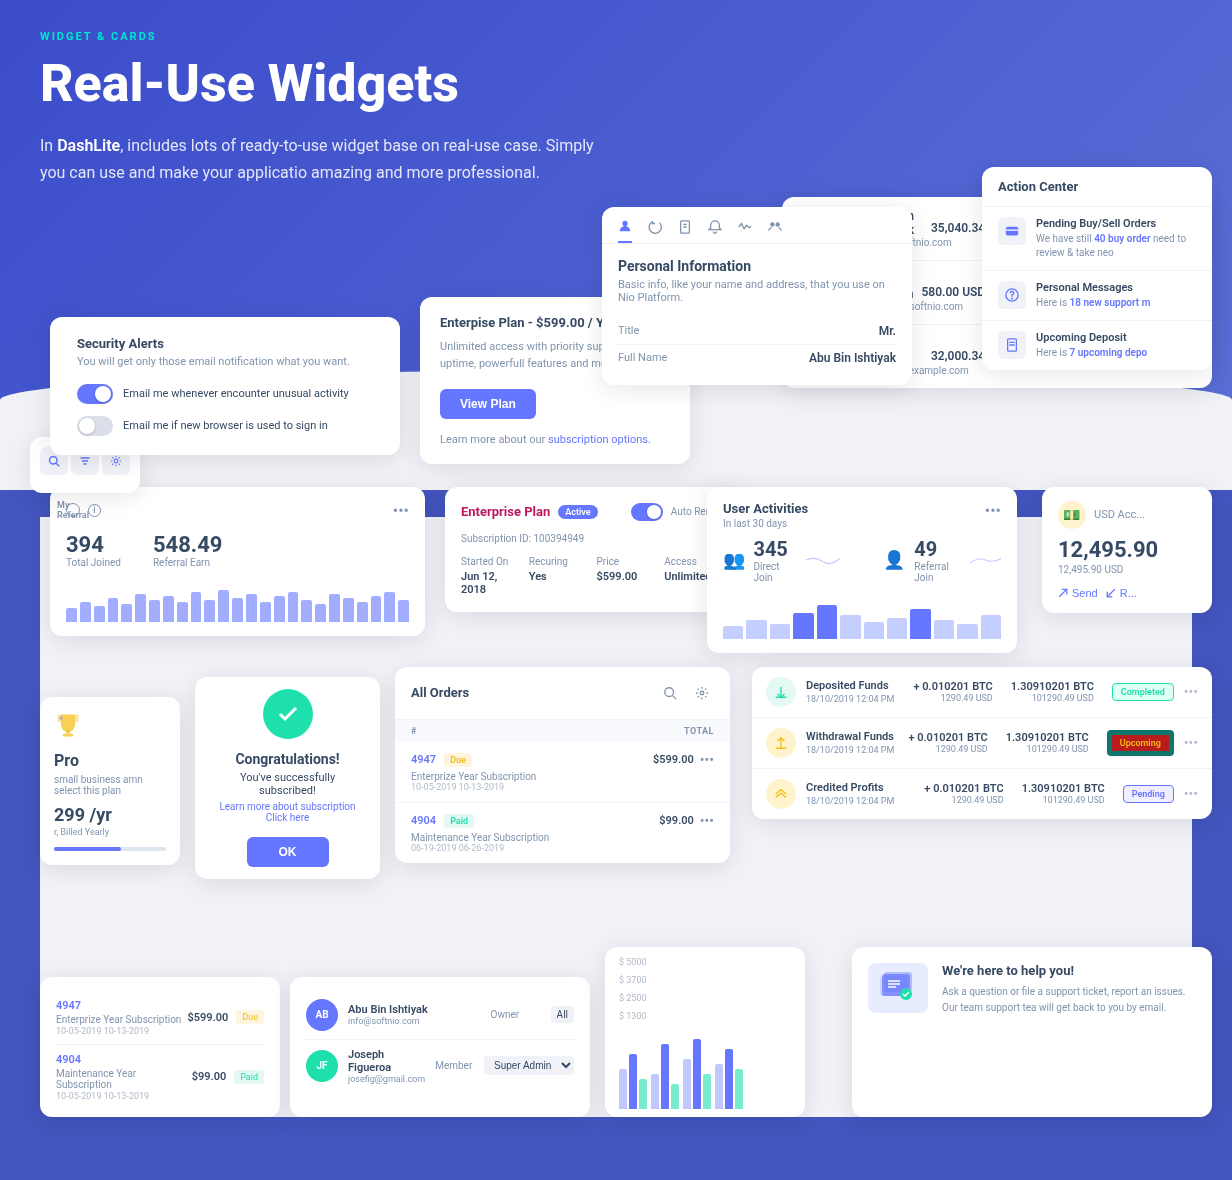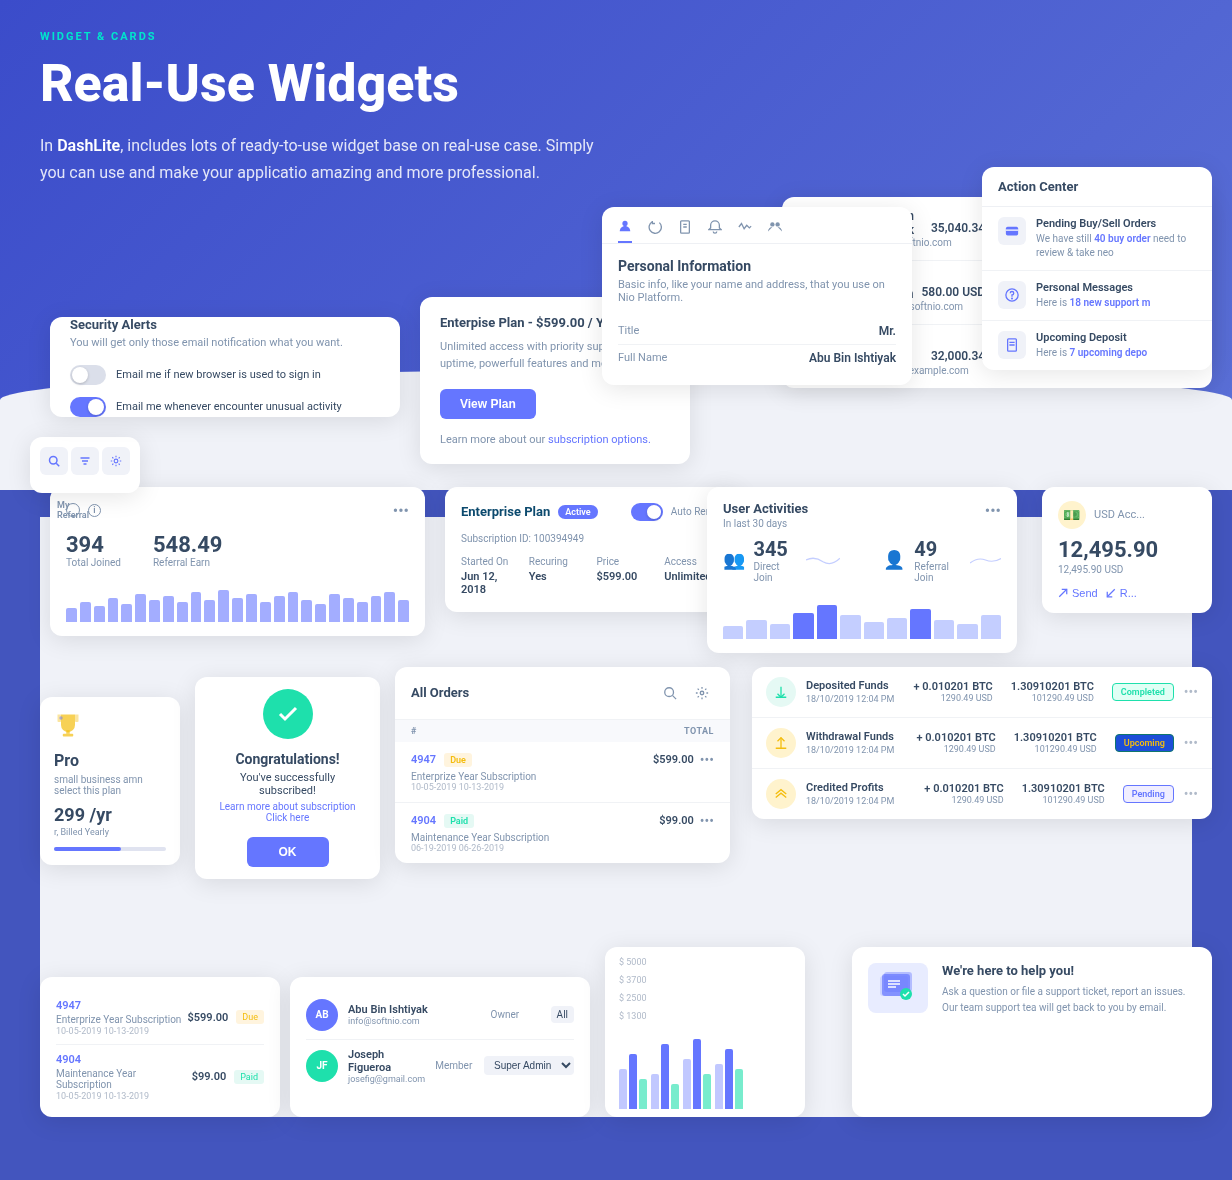--- a/index.html
+++ b/index.html
@@ -122,21 +122,21 @@
     .ac-desc { font-size: 10px; color: #8094ae; line-height: 1.4; }
     .ac-desc span { color: #6576ff; font-weight: 600; }
 
     
     .security-card {
       position: absolute;
       top: 80px;
       left: 0;
       width: 360px;
     }
-    .sec-body { padding: 0 20px; }
+    .sec-body { padding: 19px 20px; margin-left: 7px; }
     .sec-body h4 { font-size: 13px; font-weight: 700; color: #364a63; margin-bottom: 4px; }
     .sec-body p { font-size: 11px; color: #8094ae; margin-bottom: 16px; }
     .toggle-row { display: flex; align-items: center; gap: 10px; margin-bottom: 12px; }
     .toggle-row:last-child { margin-bottom: 0; }
     .toggle { width: 36px; height: 20px; border-radius: 10px; position: relative; flex-shrink: 0; }
     .toggle.on { background: #6576ff; }
     .toggle.off { background: #dbdfea; }
     .toggle-knob { position: absolute; top: 2px; width: 16px; height: 16px; border-radius: 50%; background: #fff; box-shadow: 0 1px 3px rgba(0,0,0,0.2); transition: left 0.2s; }
     .toggle.on .toggle-knob { left: 18px; }
     .toggle.off .toggle-knob { left: 2px; }
@@ -257,21 +257,21 @@
     .trans-icon-wrap.withdraw { background: #fff3cd; }
     .trans-icon-wrap.credit { background: #fff3cd; }
     .trans-info { flex: 1; }
     .trans-title { font-size: 11px; font-weight: 600; color: #364a63; margin-bottom: 2px; }
     .trans-date { font-size: 9px; color: #8094ae; }
     .trans-amounts { text-align: right; margin-right: 8px; }
     .trans-btc { font-size: 11px; font-weight: 600; color: #364a63; }
     .trans-usd { font-size: 9px; color: #8094ae; }
     .trans-badge { font-size: 9px; font-weight: 600; padding: 3px 8px; border-radius: 4px; white-space: nowrap; }
     .trans-badge.completed { background: #e0fff5; color: #1ee0ac; border: 1px solid #1ee0ac; }
-    .trans-badge.upcoming { background: #1d4ed8; color: #f4bd0e; border: 1px solid #0f766e; }
+    .trans-badge.upcoming { background: #b91c1c; color: #f4bd0e; border: 5px solid #0f766e; }
     .trans-badge.pending { background: #f0eeff; color: #6576ff; border: 1px solid #6576ff; }
     .trans-more { color: #b0bac9; font-size: 14px; cursor: pointer; }
     .sb-icon-row { display: flex; justify-content: space-around; margin-bottom: 8px; }
     .sb-icon { width: 28px; height: 28px; border-radius: 6px; background: #f0f2f8; display: flex; align-items: center; justify-content: center; font-size: 12px; color: #6576ff; }
 
     
     .referral-card {
       position: absolute;
       top: 250px;
       left: 0;
@@ -291,21 +291,21 @@
     
     .ent-sub-card {
       position: absolute;
       top: 250px;
       left: 400px;
       width: 300px;
     }
     .es-body { padding: 16px; }
     .es-top { display: flex; justify-content: space-between; align-items: center; margin-bottom: 12px; }
     .es-plan { display: flex; align-items: center; gap: 8px; }
-    .es-plan-name { font-size: 13px; font-weight: 700; color: #0c4a6e; }
+    .es-plan-name { font-size: 13px; font-weight: 700; color: #be185d; }
     .es-active-badge { background: #6576ff; color: #fff; font-size: 9px; font-weight: 600; padding: 2px 7px; border-radius: 10px; }
     .es-toggle { display: flex; align-items: center; gap: 8px; }
     .es-toggle-label { font-size: 10px; color: #8094ae; }
     .es-details { display: grid; grid-template-columns: 1fr 1fr 1fr 1fr; gap: 8px; font-size: 10px; }
     .es-detail-label { color: #8094ae; margin-bottom: 3px; }
     .es-detail-value { font-size: 11px; font-weight: 600; color: #364a63; }
     .es-sub-id { font-size: 10px; color: #8094ae; margin-bottom: 12px; }
 
     
     .invoices-card {
@@ -509,30 +509,30 @@
           <div class="ac-desc">Here is <span>7 upcoming depo</span></div>
         </div>
       </div>
     </div>
 
     <div class="card security-card" style="position:absolute; top:100px; left:10px; width:350px; z-index:5;">
       <div class="sec-body">
         <h4>Security Alerts</h4>
         <p>You will get only those email notification what you want.</p>
         <div class="toggle-row">
+          <div class="toggle on">
+            <div class="toggle-knob"></div>
+          </div>
+          <span class="toggle-label">Email me whenever encounter unusual activity</span>
+        </div>
+        <div class="toggle-row">
           <div class="toggle off">
             <div class="toggle-knob"></div>
           </div>
           <span class="toggle-label">Email me if new browser is used to sign in</span>
-        </div>
-        <div class="toggle-row">
-          <div class="toggle on">
-            <div class="toggle-knob"></div>
-          </div>
-          <span class="toggle-label">Email me whenever encounter unusual activity</span>
         </div>
       </div>
     </div>
 
     <div class="card enterprise-card" style="position:absolute; top:80px; left:380px; width:270px; z-index:5;">
       <div class="ent-body">
         <h4>Enterpise Plan - $599.00 / Yearly</h4>
         <p>Unlimited access with priority support, 99.95% uptime, powerfull features and more...</p>
         <button class="view-plan-btn">View Plan</button>
         <div class="ent-link">Learn more about our <a href="#">subscription options.</a></div>

